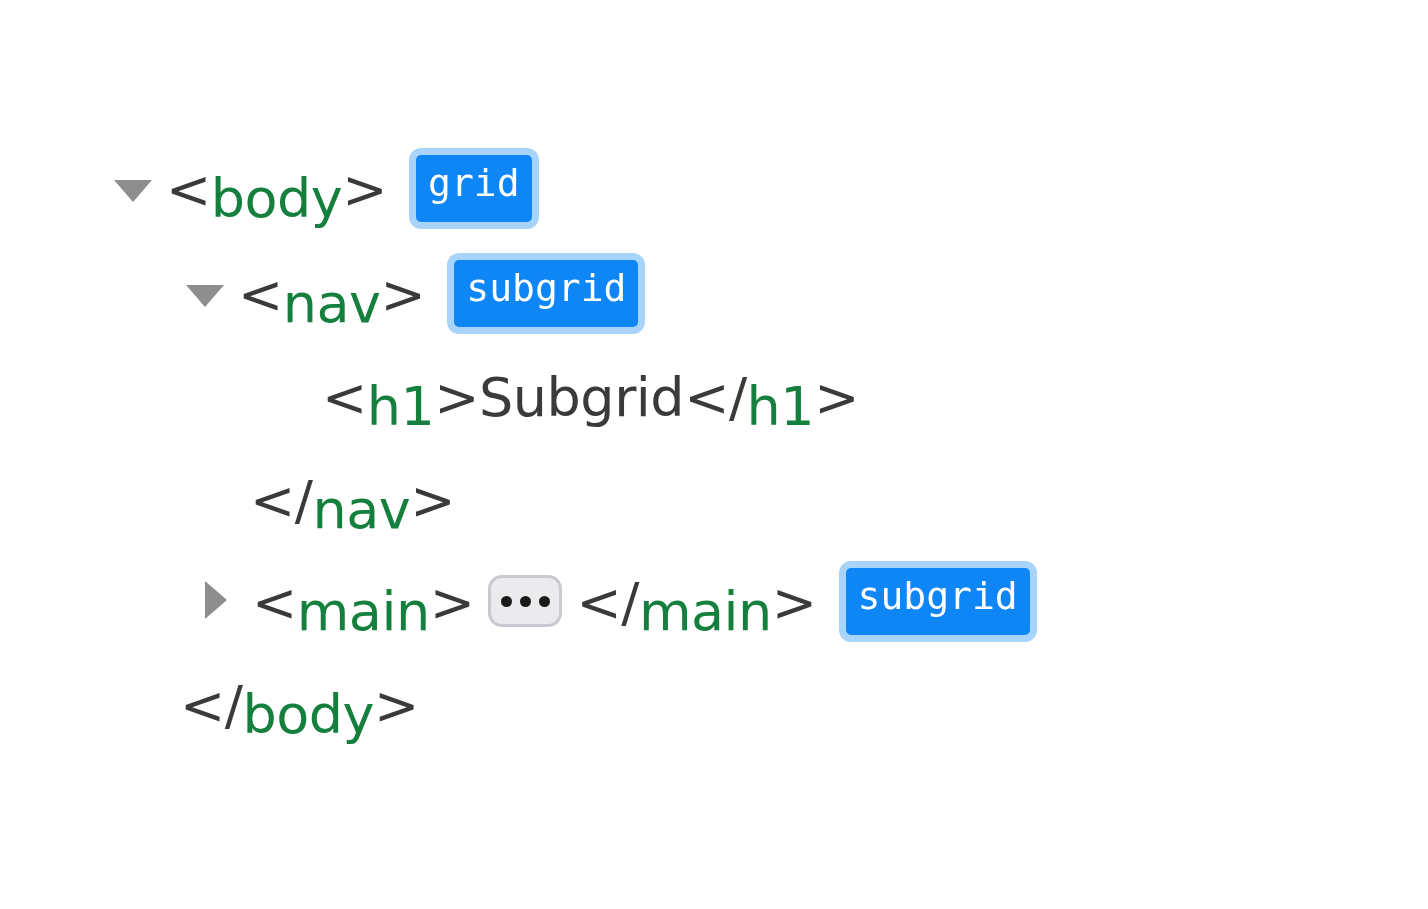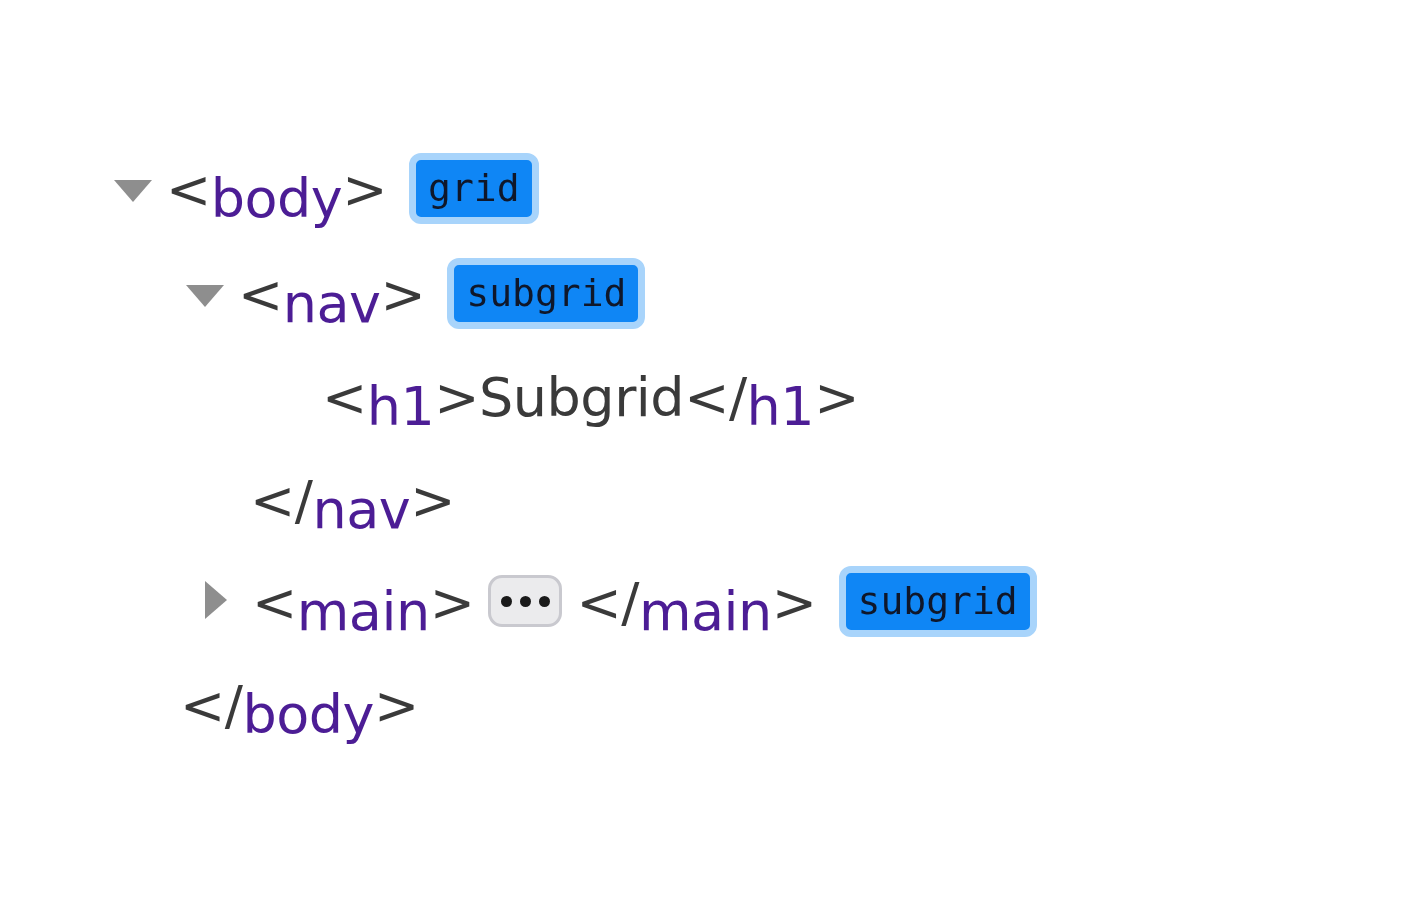--- a/index.html
+++ b/index.html
@@ -72,38 +72,38 @@
     border-bottom: 19px solid transparent;
     border-left: 22px solid #8e8e8e;
   }
 
   
   .tok {
     font-family: "DejaVu Sans", sans-serif;
     color: #3a3a3a;
   }
   .tok-name {
-    color: #4c1d95;
+    color: #15803d;
     margin-top: 17px;
   }
   .tok-text {
     color: #3a3a3a;
   }
 
   
   .grid-badge {
     display: inline-block;
     font-family: "DejaVu Sans Mono", monospace;
     font-size: 38px;
     line-height: 1;
-    color: #0f172a;
+    color: #ffffff;
     background: #0f86f5;
     border: 7px solid #a8d4fb;
     border-radius: 12px;
-    padding: 9px 12px 10px 12px;
+    padding: 9px 12px 20px 12px;
     margin-left: 22px;
     position: relative;
     top: -2px;
     letter-spacing: 0px;
   }
 
   
   .ellipsis-btn {
     display: inline-flex;
     align-items: center;

